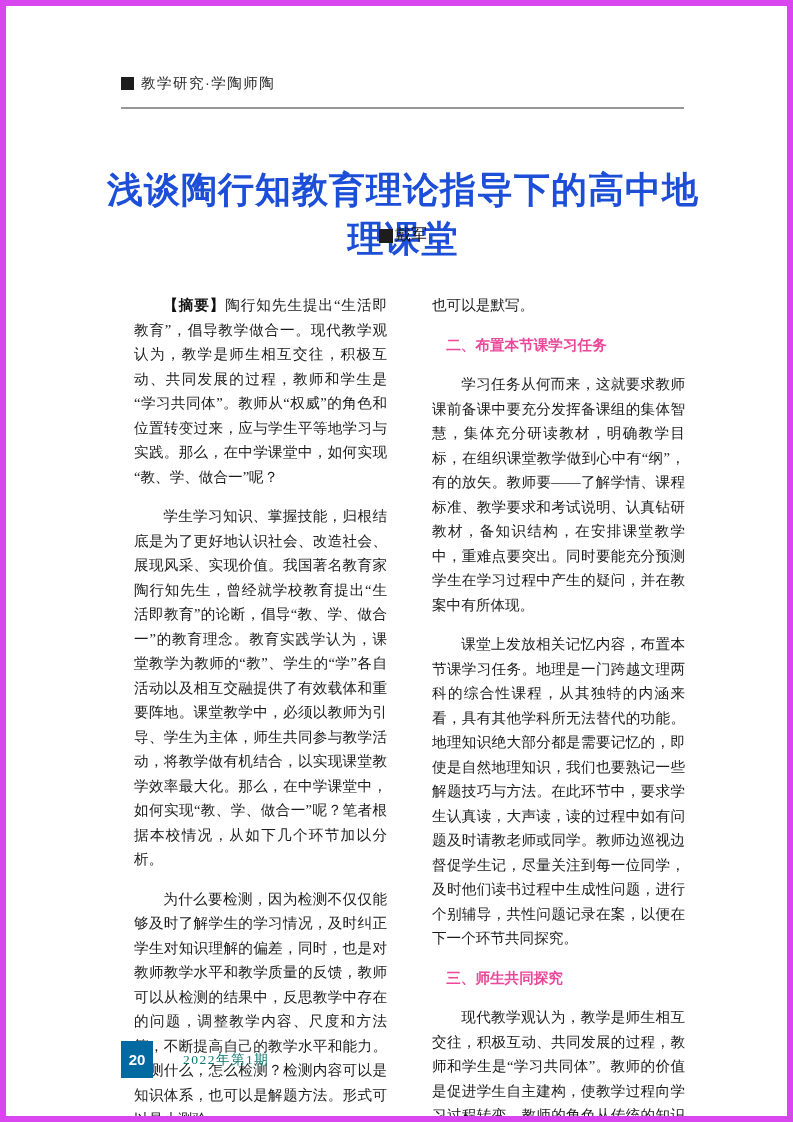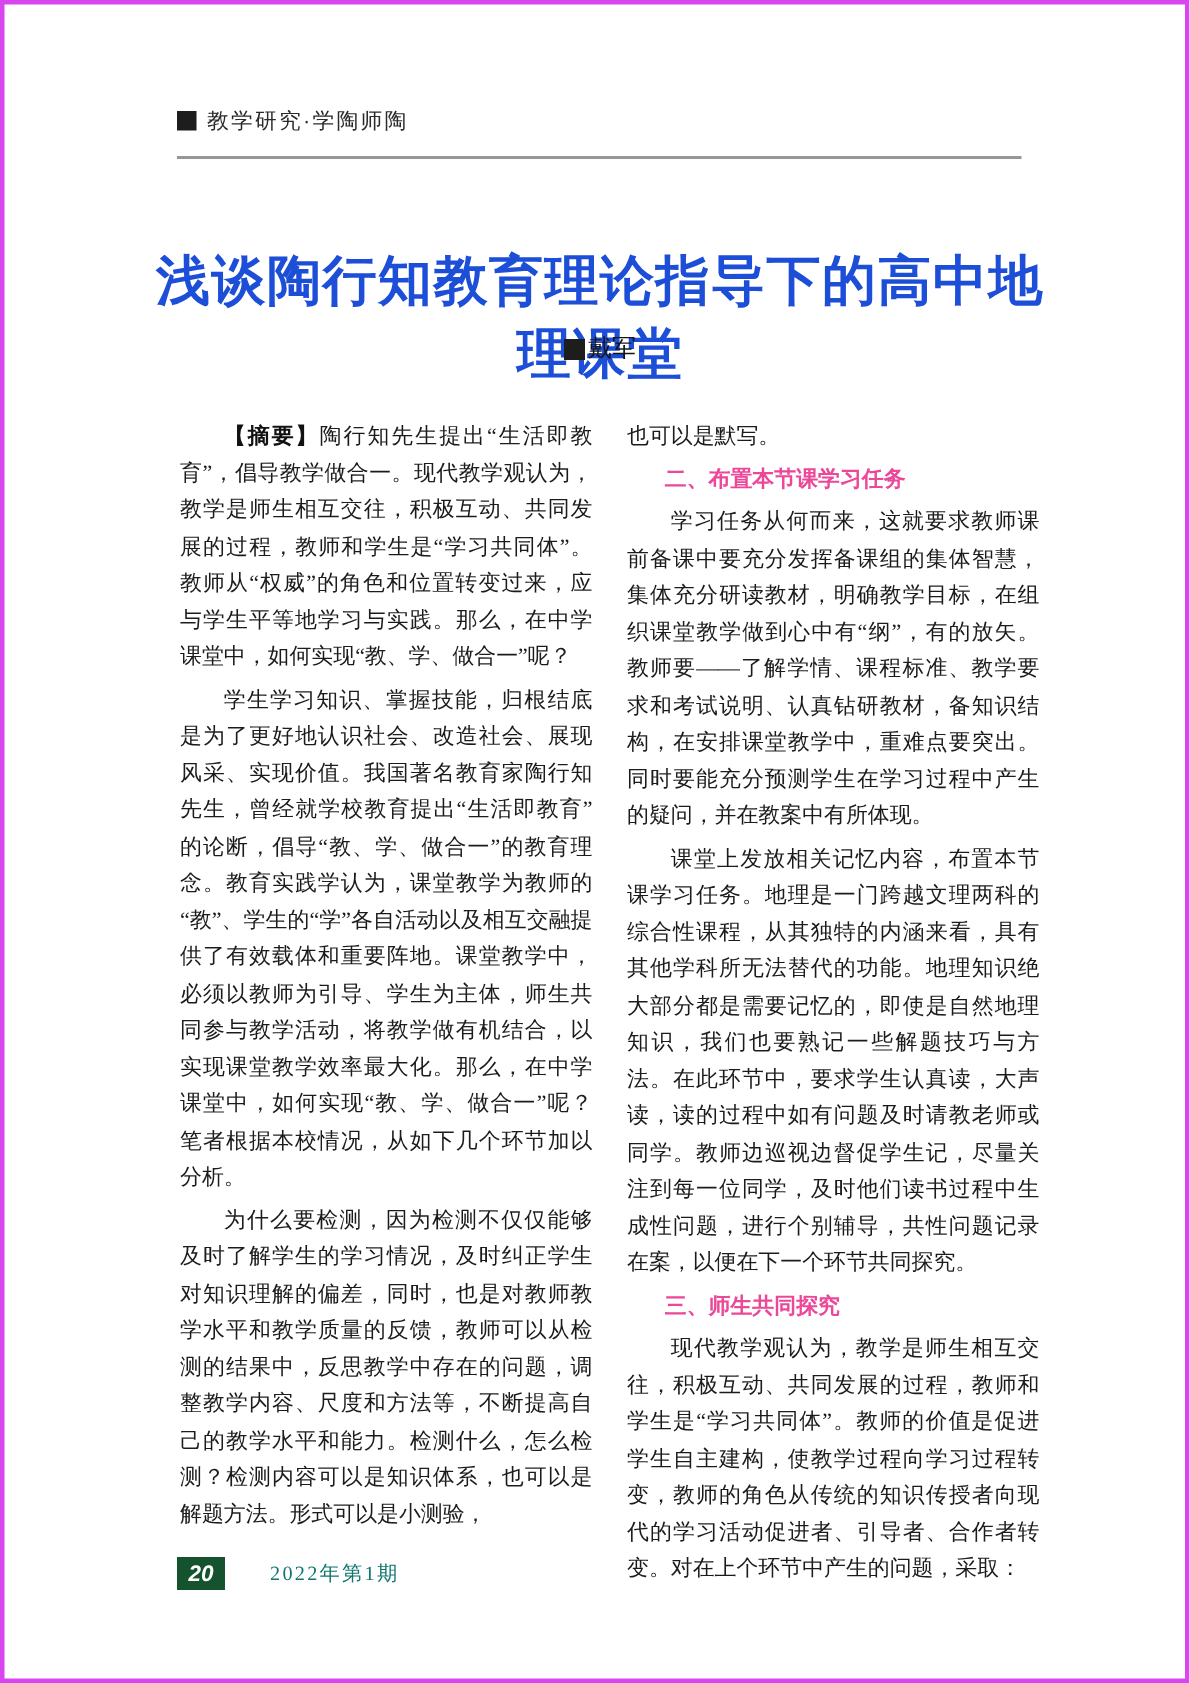--- a/index.html
+++ b/index.html
@@ -6,21 +6,21 @@
     margin: 0;
     padding: 0;
     background: #ffffff;
   }
   .page {
     position: relative;
     width: 793px;
     height: 1122px;
     background: #ffffff;
     box-sizing: border-box;
-    border: 3px solid #d946ef;
+    border: 6px solid #d946ef;
     overflow: hidden;
     color: #1e1e1e;
     font-family: "Liberation Serif", "DejaVu Serif", serif;
   }
   
   .page-header {
     position: absolute;
     left: 115px;
     top: 68px;
     width: 563px;
@@ -87,21 +87,21 @@
     gap: 15px;
   }
   .col {
     width: 283px;
     flex: 0 0 auto;
     font-size: 14.6px;
     line-height: 24.5px;
     text-align: justify;
     color: #1b1b1b;
   }
-  .col p { margin: 4px; text-indent: 2em; }
+  .col p { margin: 15px; text-indent: 2em; }
   .col p.no-indent { text-indent: 0; }
   .col .sect-heading {
     margin: 0;
     text-indent: 2em;
     font-family: "Liberation Sans", "DejaVu Sans", sans-serif;
     font-weight: bold;
     font-size: 14.6px;
     line-height: 24.5px;
     color: #ec4899;
   }
@@ -115,30 +115,29 @@
   .page-footer {
     position: absolute;
     left: 115px;
     top: 1035px;
     display: flex;
     align-items: center;
     gap: 14px;
   }
   .page-number-box {
     width: 32px;
-    height: 22px;
-    background: #14532d;
+    height: 37px;
+    background: #0369a1;
     color: #ffffff;
     font-family: "Liberation Sans", "DejaVu Sans", sans-serif;
     font-weight: bold;
     font-size: 15px;
     display: flex;
     align-items: center;
     justify-content: center;
-    font-style: italic;
   }
   .issue-text {
     font-size: 13.5px;
     letter-spacing: 1.5px;
     color: #0f766e;
     margin-left: 16px;
   }
 </style>
 </head>
 <body>

